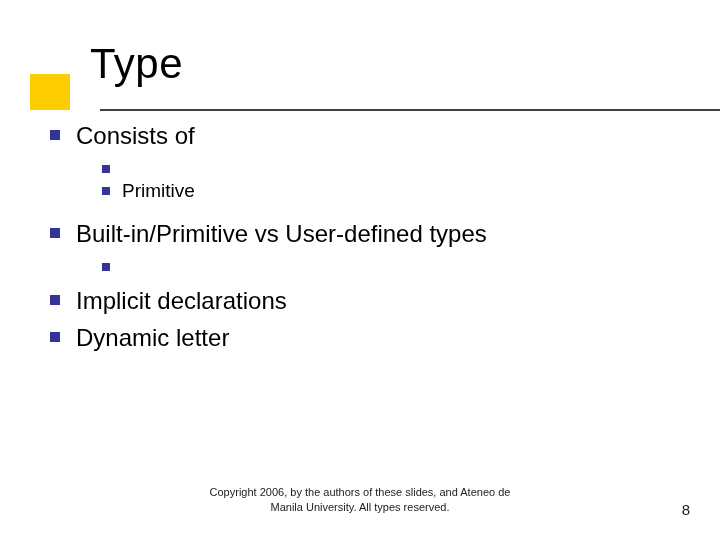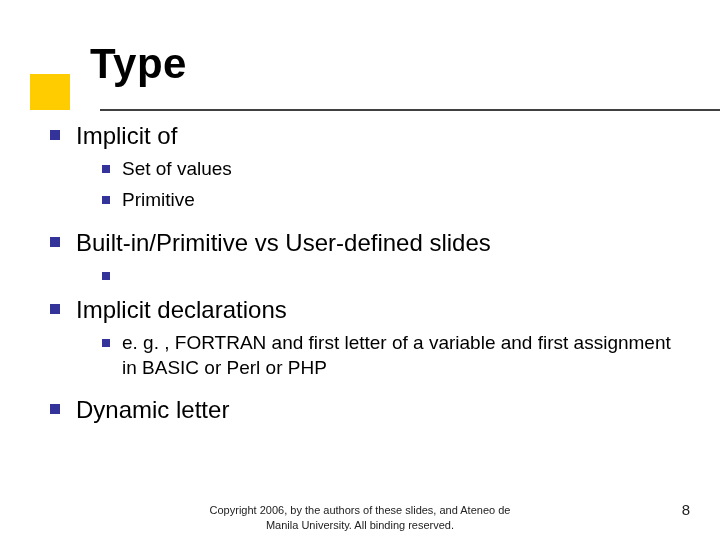--- a/index.html
+++ b/index.html
@@ -27,21 +27,21 @@
     position: absolute;
     left: 0;
     top: 34px;
     width: 40px;
     height: 36px;
     background: #ffcc00;
   }
   .title-text {
     position: relative;
     font-size: 42px;
-    font-weight: bold;
+    font-weight: normal;
     margin-left: 60px;
     letter-spacing: 0.5px;
   }
   .title-rule {
     position: absolute;
     left: 70px;
     top: 69px;
     width: 620px;
     height: 0;
     border-top: 2px solid #404040;
@@ -81,21 +81,21 @@
     margin-left: 52px;
     margin-top: 4px;
     margin-bottom: 14px;
   }
   .lvl2 {
     font-size: 19px;
     line-height: 1.3;
   }
   .footer {
     position: absolute;
-    bottom: 8px;
+    bottom: 26px;
     left: 0;
     width: 720px;
     text-align: center;
     font-size: 11px;
     color: #222;
     line-height: 1.3;
   }
   .pagenum {
     position: absolute;
     bottom: 22px;
@@ -112,61 +112,54 @@
   <div class="title-block">
     <div class="title-accent"></div>
     <div class="title-text">Type</div>
     <div class="title-rule"></div>
   </div>
 
   <div class="content">
 
     <div class="row">
       <div class="bullet-sq"></div>
-      <div class="lvl1">Implicit of</div>
+      <div class="lvl1">Consists of</div>
     </div>
     <div class="lvl2-block">
       <div class="row">
         <div class="bullet-sq-sm"></div>
-        <div class="lvl2">Set of values</div>
       </div>
       <div class="row">
         <div class="bullet-sq-sm"></div>
         <div class="lvl2">Primitive</div>
       </div>
     </div>
 
     <div class="row">
       <div class="bullet-sq"></div>
-      <div class="lvl1">Built-in/Primitive vs User-defined slides</div>
+      <div class="lvl1">Built-in/Primitive vs User-defined types</div>
     </div>
     <div class="lvl2-block">
       <div class="row">
         <div class="bullet-sq-sm"></div>
       </div>
     </div>
 
     <div class="row">
       <div class="bullet-sq"></div>
       <div class="lvl1">Implicit declarations</div>
     </div>
-    <div class="lvl2-block">
-      <div class="row">
-        <div class="bullet-sq-sm"></div>
-        <div class="lvl2">e. g. , FORTRAN and first letter of a variable and first assignment in BASIC or Perl or PHP</div>
-      </div>
-    </div>
 
     <div class="row">
       <div class="bullet-sq"></div>
       <div class="lvl1">Dynamic letter</div>
     </div>
 
   </div>
 
   <div class="footer">
     <span>Copyright 2006, by the authors of these slides, and Ateneo de</span><br>
-    <span>Manila University. All binding reserved.</span>
+    <span>Manila University. All types reserved.</span>
   </div>
 
   <div class="pagenum">8</div>
 
 </div>
 
 </body></html>

